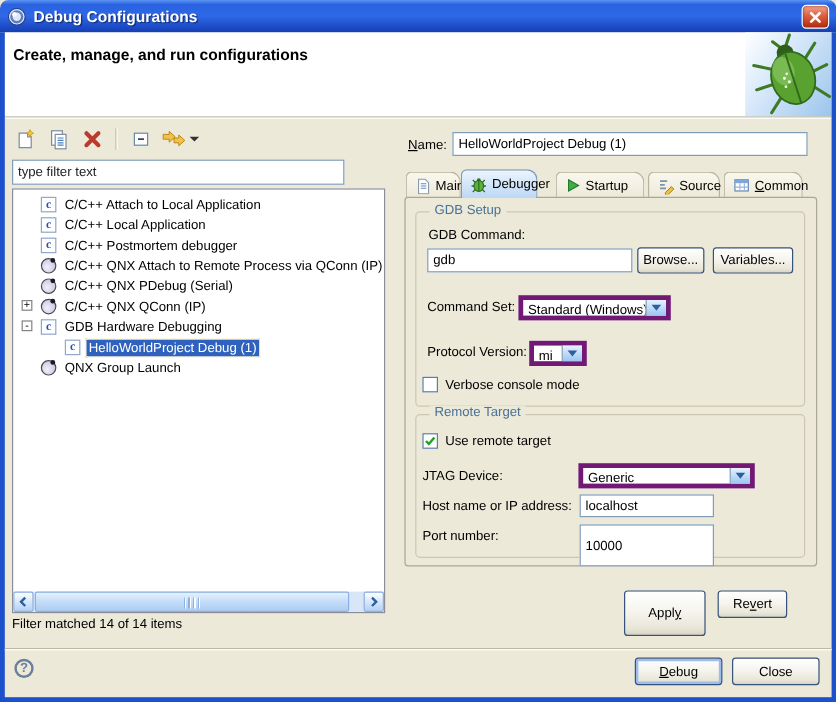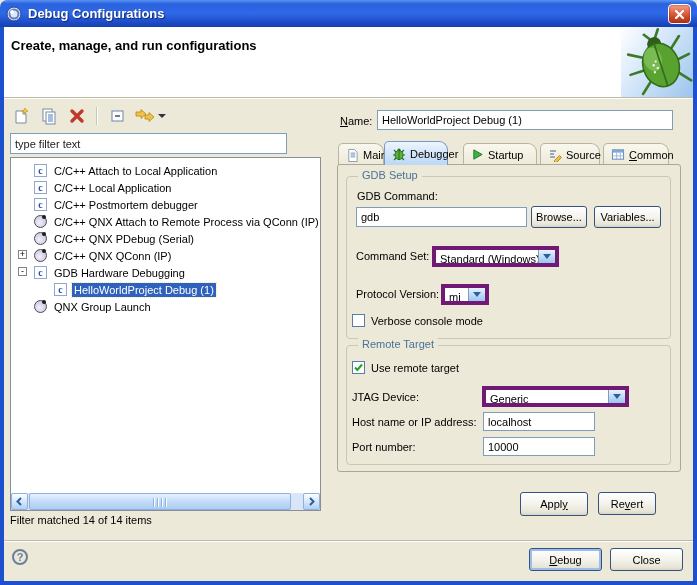--- a/index.html
+++ b/index.html
@@ -373,23 +373,23 @@
     <span class="combo-value">Generic</span>
     <span class="combo-arrow">
         <span class="chev"></span>
       </span>
   </div>
 
   <span class="lbl" style="left:352px; top:416px;">Host name or IP address:</span>
   <input class="txt" style="left: 483px; top: 412px; width: 112px; height: 19px;" value="localhost">
 
   <span class="lbl" style="left:352px; top:441px;">Port number:</span>
-  <input class="txt" style="left: 483px; top: 437px; width: 112px; height: 19px;" value="10000">
-
-  <button class="xp-btn" style="left:520px; top:492px; width:68px; height:24px;">
+  <input class="txt" style="left: 483px; top: 437px; width: 112px; height: 35px;" value="10000">
+
+  <button class="xp-btn" style="left:520px; top:492px; width:68px; height:38px;">
     <span><span>Appl</span><u>y</u><span></span></span>
   </button>
   <button class="xp-btn" style="left:598px; top:492px; width:58px; height:23px;">
     <span><span>Re</span><u>v</u><span>ert</span></span>
   </button>
 
   <div class="footer-sep"></div>
   <span class="help-icon">?</span>
   <button class="xp-btn default" style="left:529px; top:548px; width:73px; height:23px;">
     <span><span></span><u>D</u><span>ebug</span></span>

